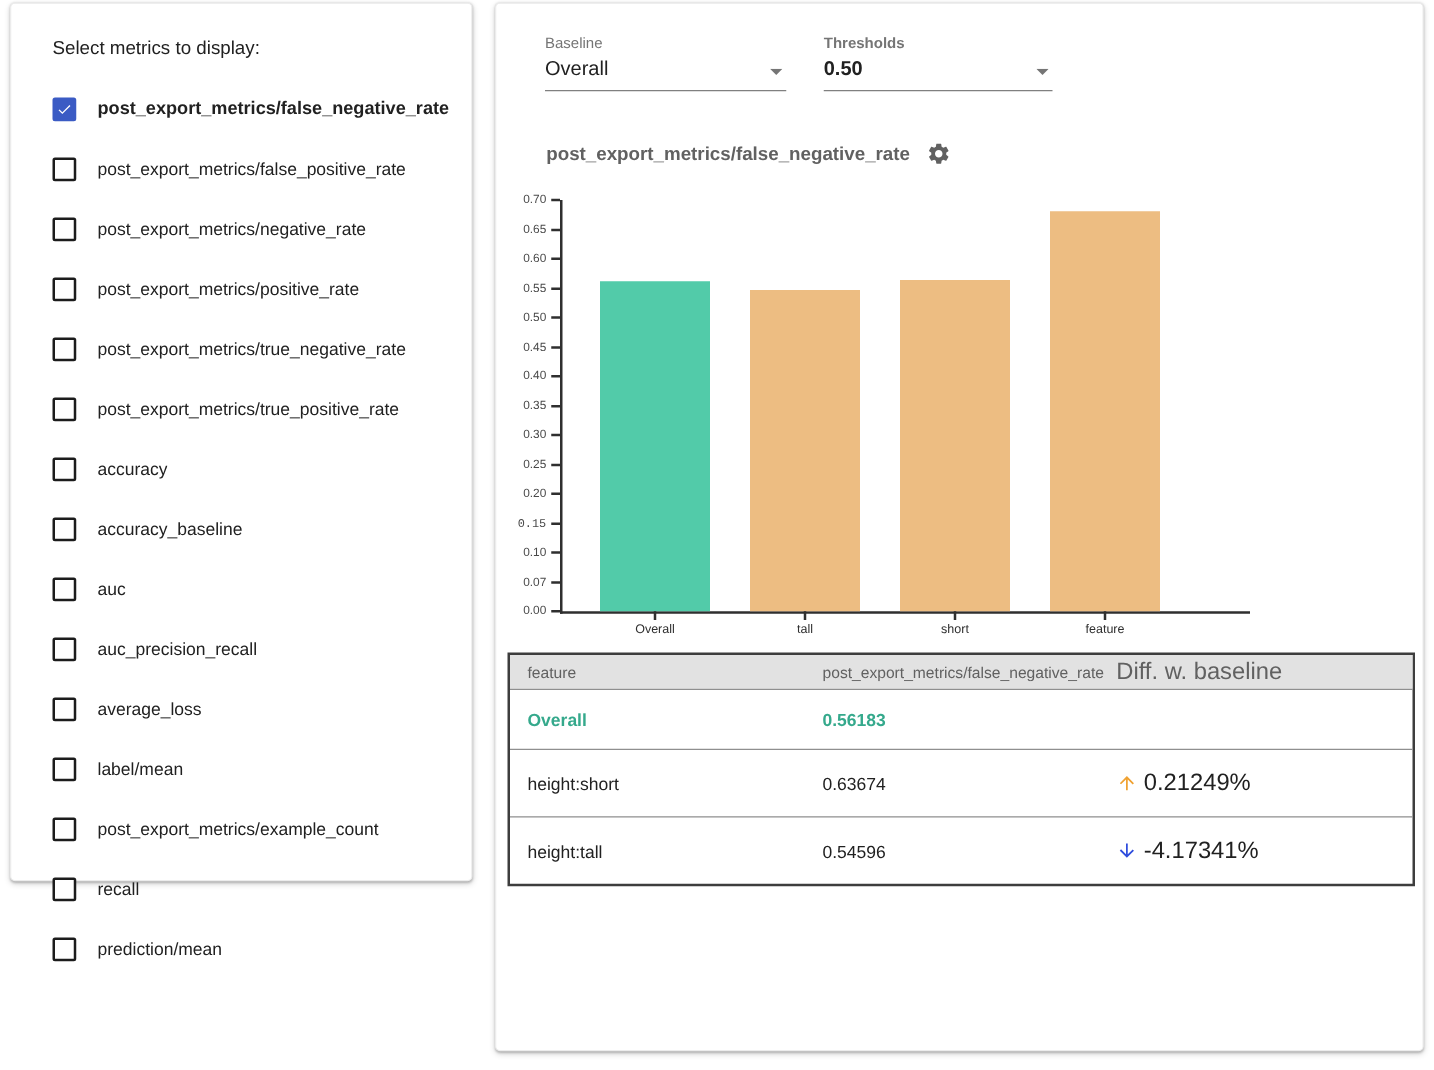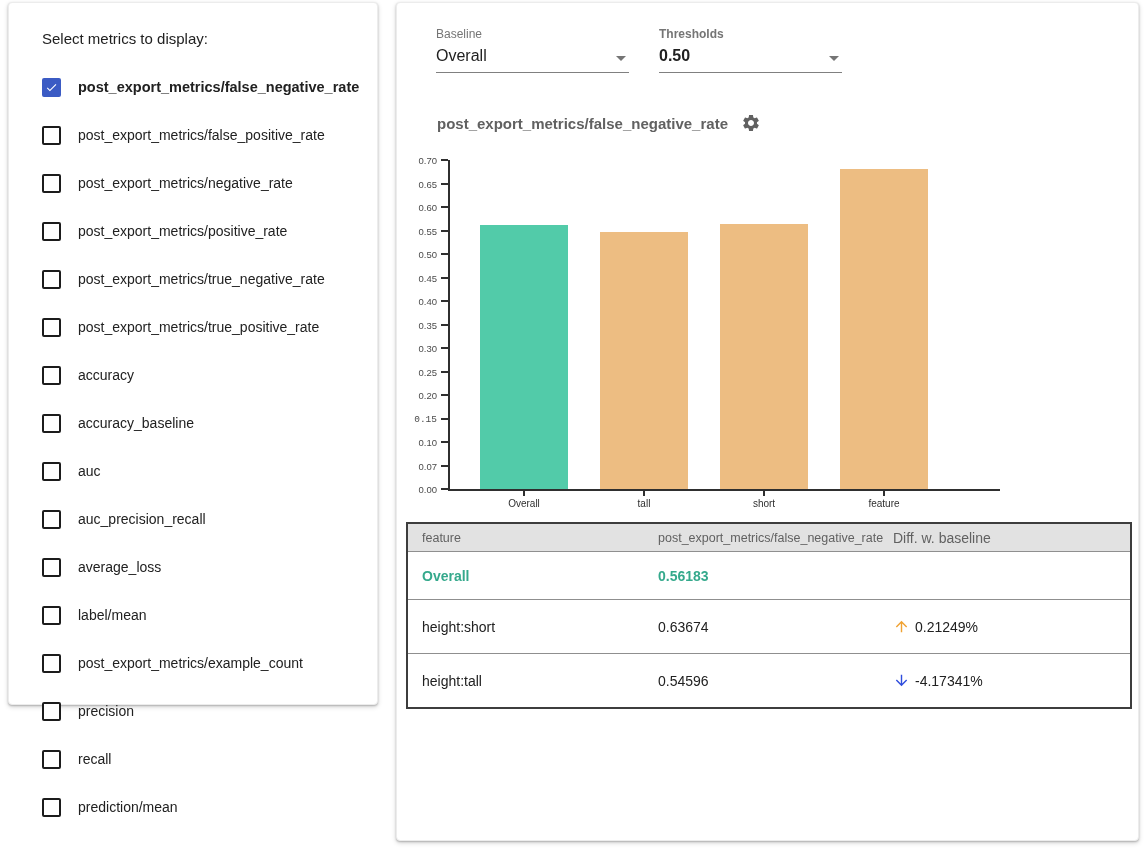--- a/index.html
+++ b/index.html
@@ -63,21 +63,21 @@
 
   
   .metrics-table{margin:11px 0 0 9px;width:722px;border:2px solid #3d3d3d;}
   .t-header,.t-row{display:grid;grid-template-columns:250px 235px auto;align-items:center;}
   .t-header{height:27px;background:#e2e2e2;color:#616161;font-size:12.5px;}
   .t-row{height:53px;border-top:1px solid #8f8f8f;font-size:14px;color:#212121;}
   .t-row.baseline{height:47px;}
   .cell1{padding-left:14px;}
   .t-header .cell2{white-space:nowrap;overflow:hidden;text-overflow:ellipsis;padding-right:8px;}
   .t-row.baseline .cell1,.t-row.baseline .cell2{color:var(--baseline-text);font-weight:bold;}
-  .cell3{display:flex;align-items:center;gap:5px;font-size:14px;}
+  .cell3{display:flex;align-items:center;gap:5px;font-size:19px;}
   .diff-arrow{display:flex;align-items:center;}
 </style>
 </head>
 <body>
 
 <div class="card" id="left-card">
   <div class="sidebar-inner">
     <div class="sidebar-title">Select metrics to display:</div>
     <div>
         <div class="metric-item checked">
@@ -128,24 +128,20 @@
           <span class="checkbox"></span>
           <span class="metric-label">average_loss</span>
         </div>
         <div class="metric-item">
           <span class="checkbox"></span>
           <span class="metric-label">label/mean</span>
         </div>
         <div class="metric-item">
           <span class="checkbox"></span>
           <span class="metric-label">post_export_metrics/example_count</span>
-        </div>
-        <div class="metric-item">
-          <span class="checkbox"></span>
-          <span class="metric-label">precision</span>
         </div>
         <div class="metric-item">
           <span class="checkbox"></span>
           <span class="metric-label">recall</span>
         </div>
         <div class="metric-item">
           <span class="checkbox"></span>
           <span class="metric-label">prediction/mean</span>
         </div>
       </div>

